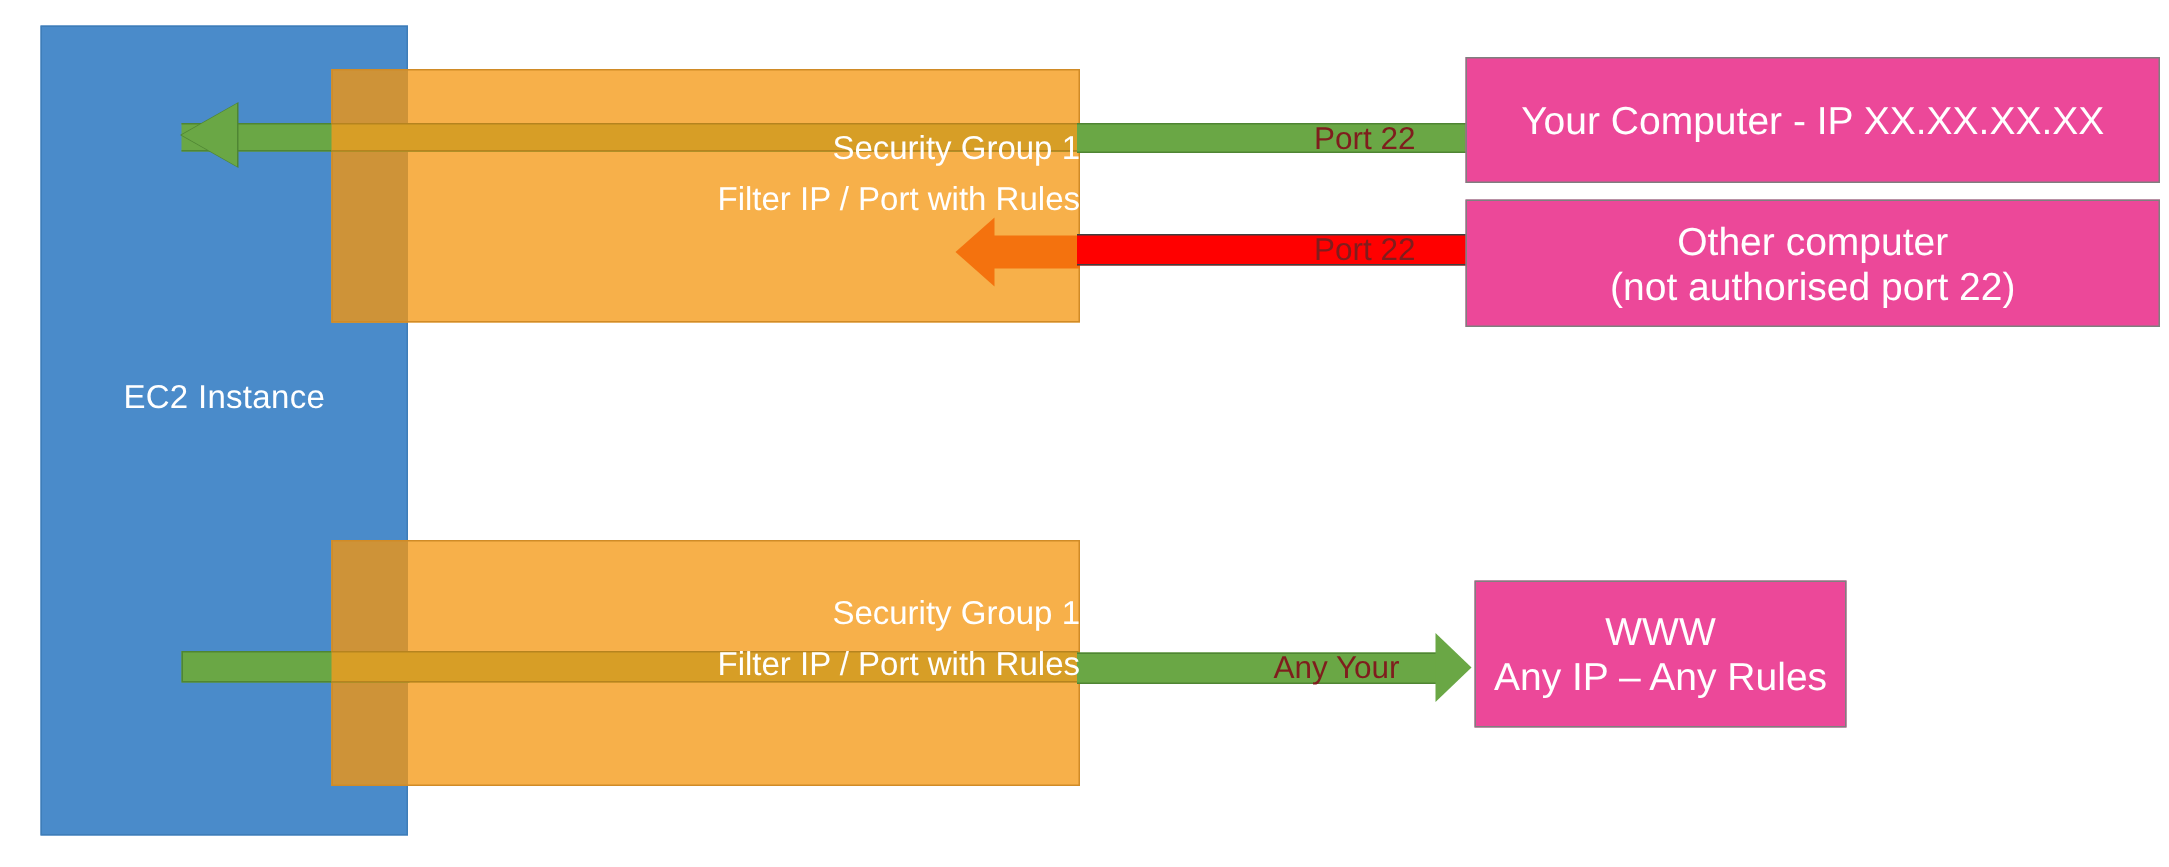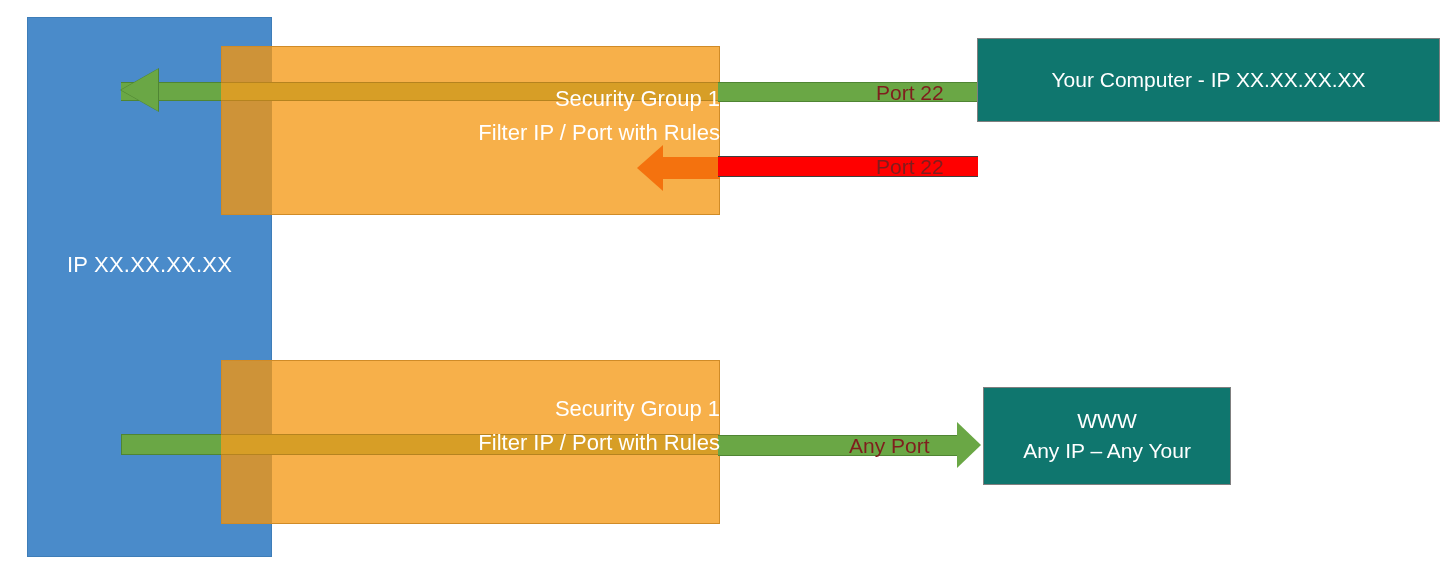--- a/index.html
+++ b/index.html
@@ -107,22 +107,22 @@
   .bar-label{
     position:absolute;color:#7f1d1d;font-size:21px;line-height:21px;
     white-space:nowrap;
   }
   .lbl-port22-green{left:876px;top:82px;}
   .lbl-port22-red{left:876px;top:156px;}
   .lbl-anyport{left:849px;top:435px;}
 
   
   .grey{
-    background:#0f766e;border:1px solid #7F7F7F;
-    color:#ffffff;font-size:21px;line-height:30px;
+    background:#ec4899;border:1px solid #7F7F7F;
+    color:#ffffff;font-size:26px;line-height:30px;
     display:flex;flex-direction:column;align-items:center;justify-content:center;
     text-align:center;
   }
   .grey-your{left:977px;top:38px;width:463px;height:84px;}
   .grey-other{left:977px;top:133px;width:463px;height:85px;}
   .grey-www{left:983px;top:387px;width:248px;height:98px;}
 </style>
 </head>
 <body>
 
@@ -149,37 +149,41 @@
   <div class="abs bar-green-22"></div>
   <div class="abs bar-label lbl-port22-green">Port 22</div>
 
   <div class="abs bar-red-22"></div>
   <div class="abs bar-label lbl-port22-red">Port 22</div>
 
   <div class="abs grey grey-your">
     <span>Your Computer - IP XX.XX.XX.XX</span>
   </div>
 
+  <div class="abs grey grey-other">
+    <span>Other computer</span>
+    <span>(not authorised port 22)</span>
+  </div>
 
   <div class="ec2-label">
-    <div>IP XX.XX.XX.XX</div>
+    <div>EC2 Instance</div>
   </div>
 
   <div class="abs sg sg-bottom"></div>
   <div class="abs sg-overlap sg-overlap-bottom"></div>
 
   <div class="abs bar-green-out-left"></div>
   <div class="abs shaft-green-out-over"></div>
   <div class="abs bar-green-out-right"></div>
   <div class="abs arrowhead-green-right"></div>
-  <div class="abs bar-label lbl-anyport">Any Port</div>
+  <div class="abs bar-label lbl-anyport">Any Your</div>
 
   <div class="sg-text bottom">
     <div>Security Group 1</div>
     <div>Filter IP / Port with Rules</div>
   </div>
 
   <div class="abs grey grey-www">
     <span>WWW</span>
-    <span>Any IP – Any Your</span>
+    <span>Any IP – Any Rules</span>
   </div>
 
 </div>
 
 </body></html>

